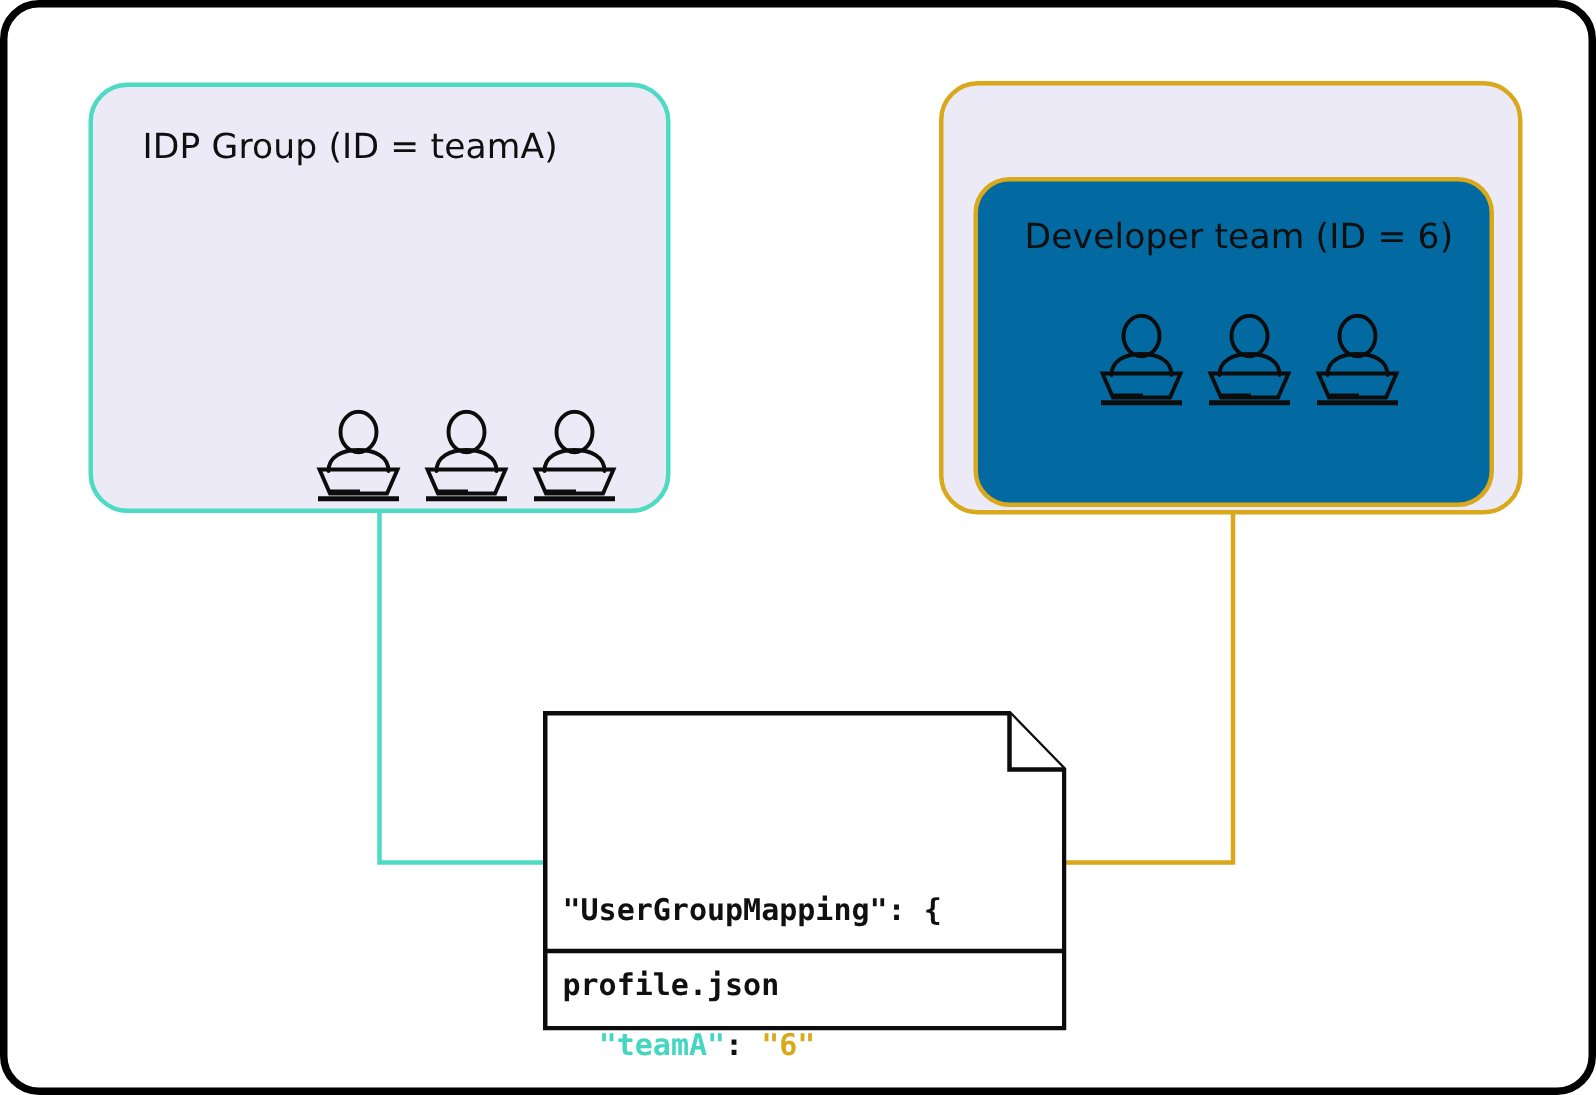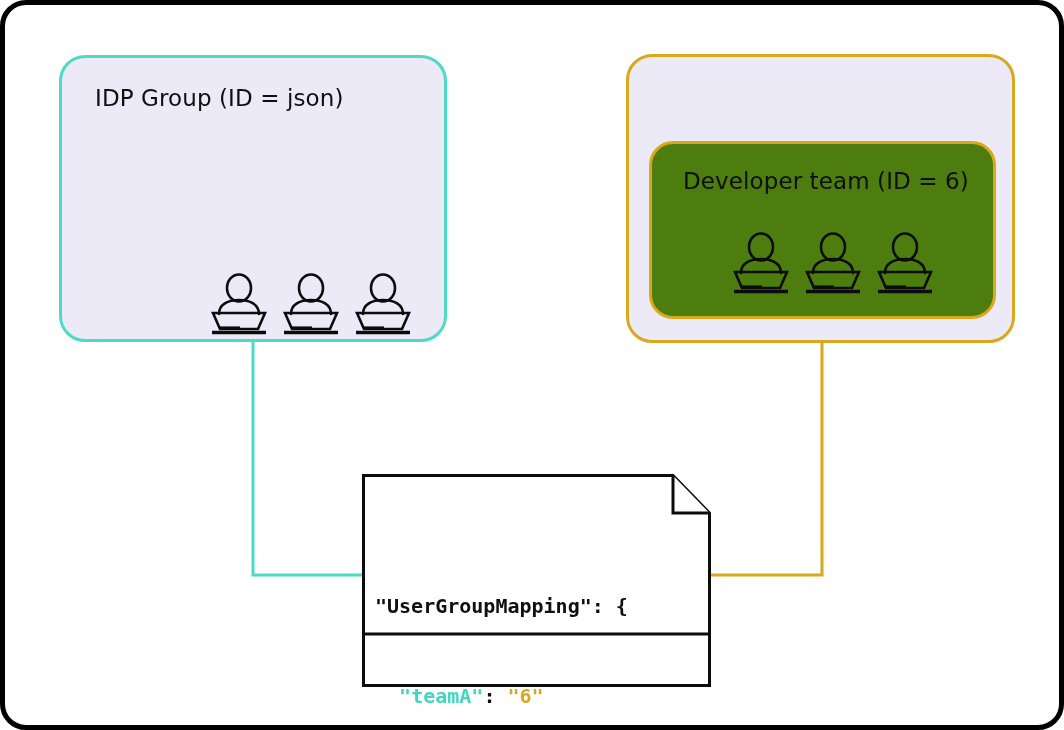--- a/index.html
+++ b/index.html
@@ -45,24 +45,24 @@
     left: 621px;
     top: 49px;
     width: 389px;
     height: 289px;
     border: 3px solid #d9a81b;
   }
   #dev-team-box {
     position: absolute;
     box-sizing: border-box;
     left: 20px;
-    top: 84px;
+    top: 61px;
     width: 347px;
-    height: 178px;
-    background: #4d7c0f;
+    height: 220px;
+    background: #0369a1;
     border: 3px solid #d9a81b;
     border-radius: 24px;
   }
   .box-title {
     position: absolute;
     color: #0f0f10;
     font-size: 23px;
     font-weight: 500;
     letter-spacing: 0.1px;
     white-space: nowrap;
@@ -135,21 +135,21 @@
         <path d="M1,1 L8,4.5 L1,8" fill="none" stroke="#d9a81b" stroke-width="1.4" stroke-linecap="round" stroke-linejoin="round"></path>
       </marker>
     </defs>
 
     <path d="M248,337 L248,570 L383,570" fill="none" stroke="#4ddbc3" stroke-width="3" stroke-linecap="butt" stroke-linejoin="miter" marker-end="url(#arrow-teal)"></path>
 
     <path d="M817,302 L817,570 L581,570" fill="none" stroke="#d9a81b" stroke-width="3" stroke-linecap="butt" stroke-linejoin="miter" marker-end="url(#arrow-gold)"></path>
   </svg>
 
   <div class="group-box" id="idp-group-box">
-    <div class="box-title" id="idp-group-title">IDP Group (ID = json)</div>
+    <div class="box-title" id="idp-group-title">IDP Group (ID = teamA)</div>
 
     <div class="people-row" id="idp-people">
       <svg class="person-icon" width="58" height="62" viewBox="0 0 58 62" xmlns="http://www.w3.org/2000/svg">
         <ellipse cx="29" cy="15" rx="12" ry="13.5" fill="none" stroke="#0c0c0c" stroke-width="2.6"></ellipse>
         <path d="M9,41 C9,31.5 18,27 29,27 C40,27 49,31.5 49,41" fill="none" stroke="#0c0c0c" stroke-width="2.6" stroke-linecap="round"></path>
         <path d="M3,40 L55,40 L48,56 L10,56 Z" fill="none" stroke="#0c0c0c" stroke-width="2.6" stroke-linejoin="miter"></path>
         <path d="M2,59.5 L56,59.5" stroke="#0c0c0c" stroke-width="3.4" stroke-linecap="butt"></path>
         <path d="M10,54.5 L30,54.5" stroke="#0c0c0c" stroke-width="2.2" stroke-linecap="butt"></path>
       </svg>
       <svg class="person-icon" width="58" height="62" viewBox="0 0 58 62" xmlns="http://www.w3.org/2000/svg">
@@ -209,15 +209,16 @@
 
       <path d="M1.5,160 L347.5,160" stroke="#0c0c0c" stroke-width="3"></path>
     </svg>
 
     <div id="doc-code">
       <span class="ln">"UserGroupMapping": {</span>
       <span class="ln">  <span class="tok-key-teal">"teamA"</span><span>: </span><span class="tok-val-gold">"6"</span></span>
       
     </div>
 
+    <div id="doc-filename">profile.json</div>
   </div>
 
 </div>
 
 </body></html>

